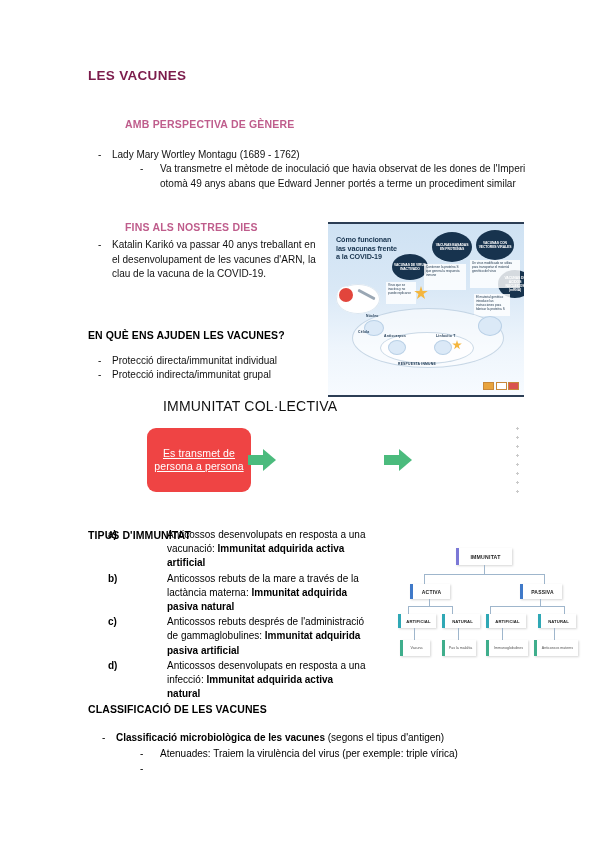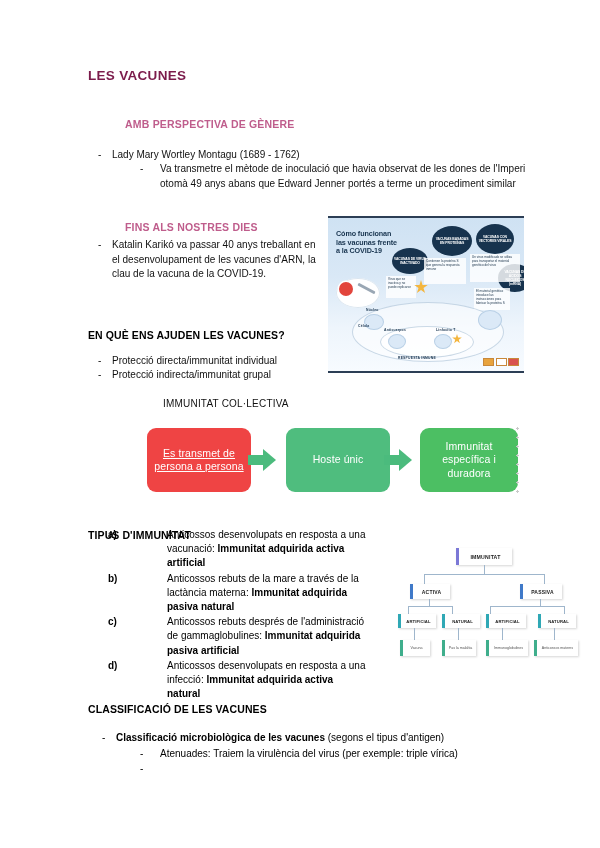--- a/index.html
+++ b/index.html
@@ -87,23 +87,23 @@
   .alist .mark {
     flex: 0 0 22px;
     font-weight: bold;
   }
   .alist .txt { flex: 1; margin-left: 37px; }
 
   
   .info-fig {
     position: absolute;
     left: 328px;
-    top: 216px;
+    top: 222px;
     width: 196px;
-    height: 157px;
+    height: 175px;
     background: linear-gradient(#cfe2f3 0%, #d9e8f6 38%, #eef5fc 72%, #f7fbff 100%);
     border-top: 2.5px solid #2c3e55;
     border-bottom: 2.5px solid #2c3e55;
     overflow: hidden;
     box-sizing: border-box;
     padding-left: 48px;
   }
   .if-title {
     position: absolute;
     left: 8px;
@@ -214,21 +214,21 @@
     font-weight: bold;
     color: #17334e;
     letter-spacing: 0.2px;
   }
 
   
   .flow-head {
     position: absolute;
     left: 163px;
     top: 398px;
-    font-size: 10px;
+    font-size: 14px;
     letter-spacing: 0.2px;
     color: #111;
   }
   .flow {
     position: absolute;
     left: 138px;
     top: 428px;
     width: 380px;
     height: 64px;
   }
@@ -425,25 +425,23 @@
     </div>
   </div>
 
   <div class="flow-head">IMMUNITAT COL·LECTIVA</div>
 
   <div class="flow">
     <div class="fbox b1">Es transmet de persona a persona</div>
     <div class="farrow a1">
         <span></span>
       </div>
-    <div class="fbox b2">Hoste únic</div>
     <div class="farrow a2">
         <span></span>
       </div>
-    <div class="fbox b3">Immunitat específica i duradora</div>
   </div>
   <div class="flow-dots"></div>
 
   <div class="sec-head" style="left:88px; top:505px;margin-top:24px;">TIPUS D'IMMUNITAT</div>
 
   <div class="alist">
     <div class="li">
       <div class="mark">a)</div>
       <div class="txt">
         <span>Anticossos desenvolupats en resposta a una vacunació: </span><b class="strong">Immunitat adquirida activa artificial</b>

